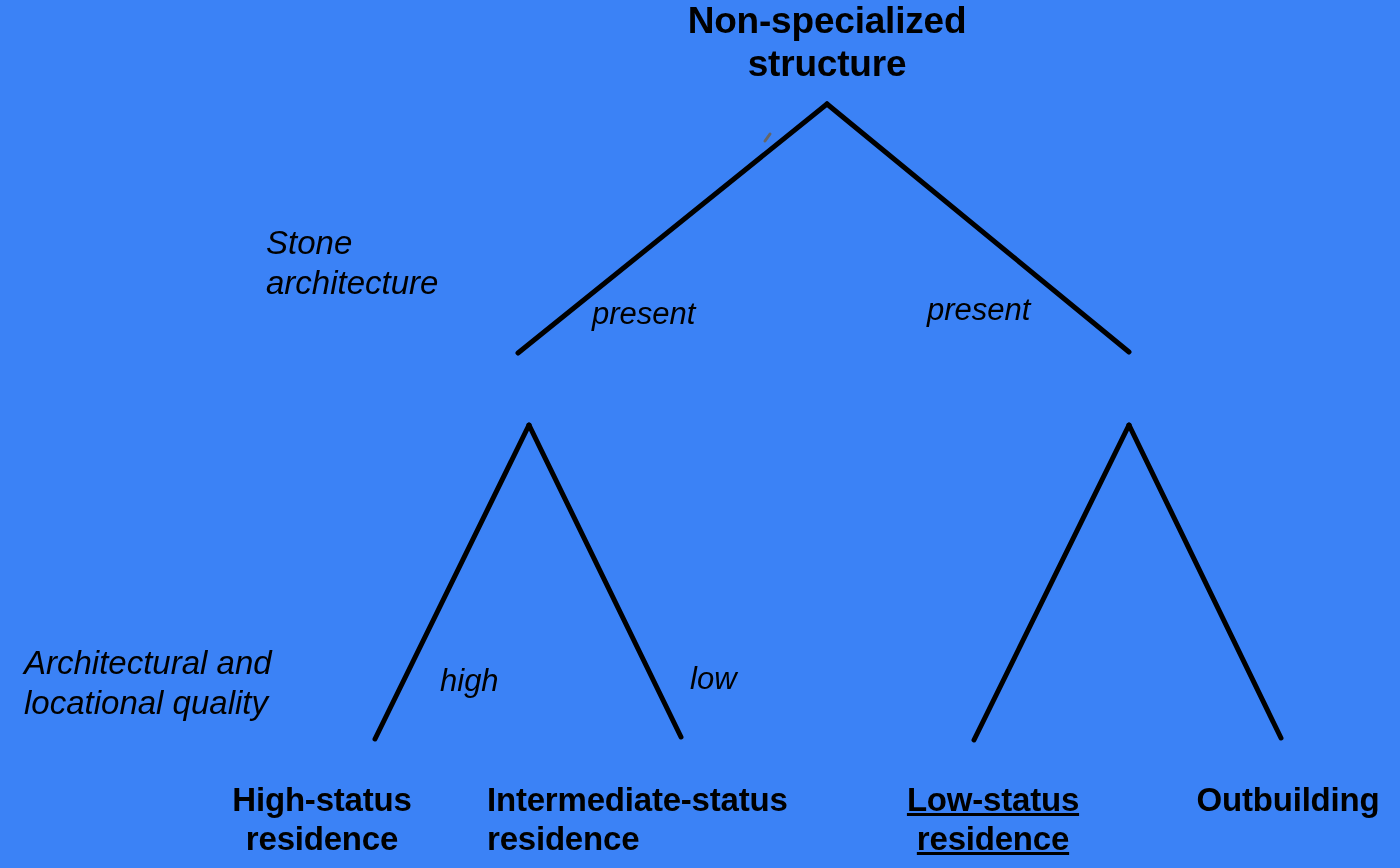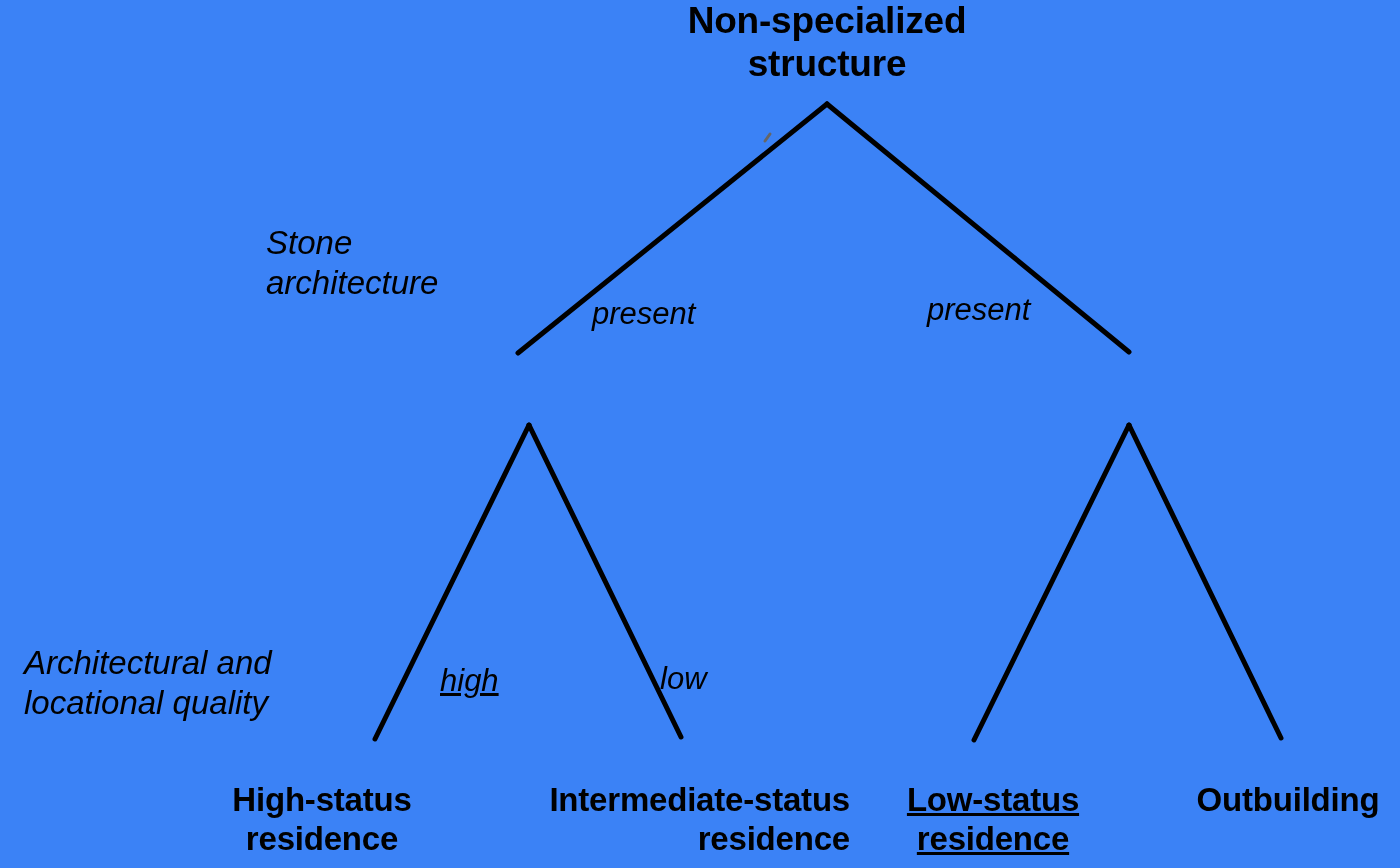--- a/index.html
+++ b/index.html
@@ -98,24 +98,24 @@
   <div class="category-label" style="left: 266px; top: 223px; width: 280px;">Stone
 architecture</div>
 
   <div class="edge-label" style="left: 592px; top: 296px;">present</div>
   <div class="edge-label" style="left: 927px; top: 292px;">present</div>
 
 
   <div class="category-label" style="left: 24px; top: 630px; width: 330px; margin-top: 13px;">Architectural and
 locational quality</div>
 
-  <div class="edge-label" style="left: 440px; top: 663px; text-decoration: underline;">high</div>
-  <div class="edge-label" style="left: 660px; top: 661px;">low</div>
+  <div class="edge-label" style="left: 440px; top: 663px;">high</div>
+  <div class="edge-label" style="left: 690px; top: 661px;">low</div>
 
   <div class="node-label leaf-node" style="left: 172px; top: 781px; width: 300px;">High-status
 residence</div>
-  <div class="node-label leaf-node leaf-left-align" style="left: 505px; top: 781px; width: 345px; text-align: right;">Intermediate-status
+  <div class="node-label leaf-node leaf-left-align" style="left: 487px; top: 781px; width: 345px;">Intermediate-status
 residence</div>
   <div class="node-label leaf-node" style="left: 853px; top: 781px; width: 280px; text-decoration: underline;">Low-status
 residence</div>
   <div class="node-label leaf-node" style="left: 1148px; top: 781px; width: 280px;">Outbuilding</div>
 
 </div>
 
 </body></html>

